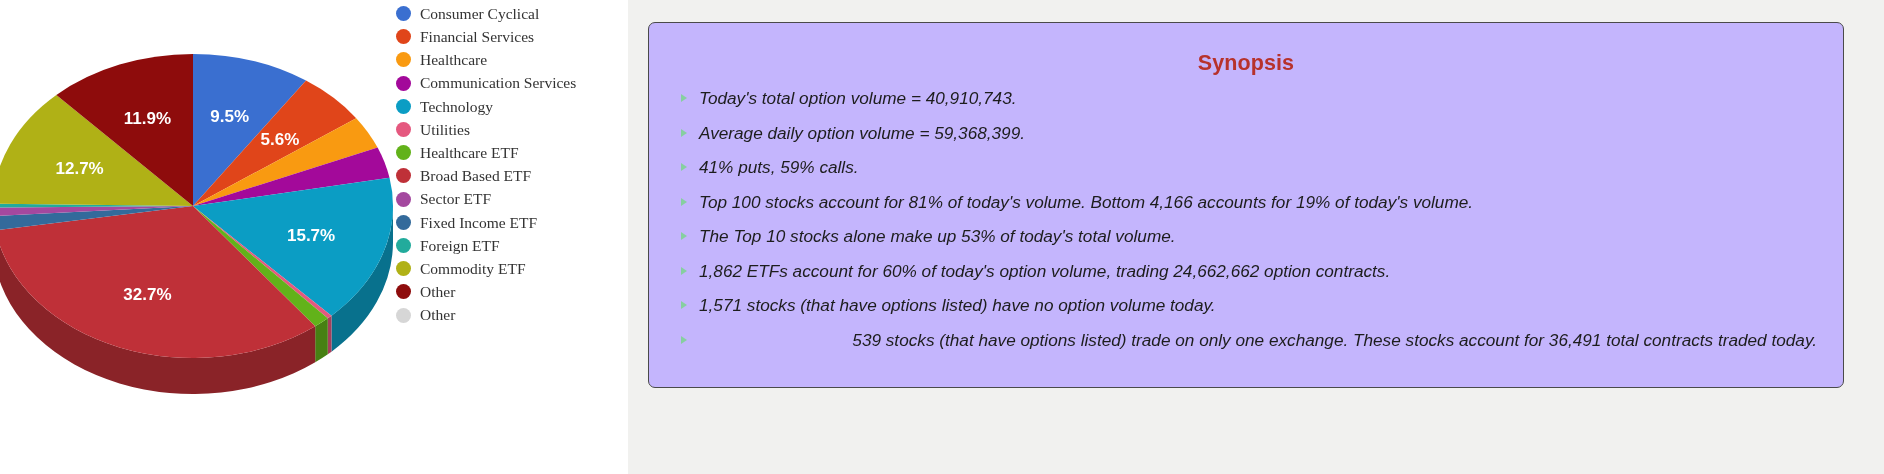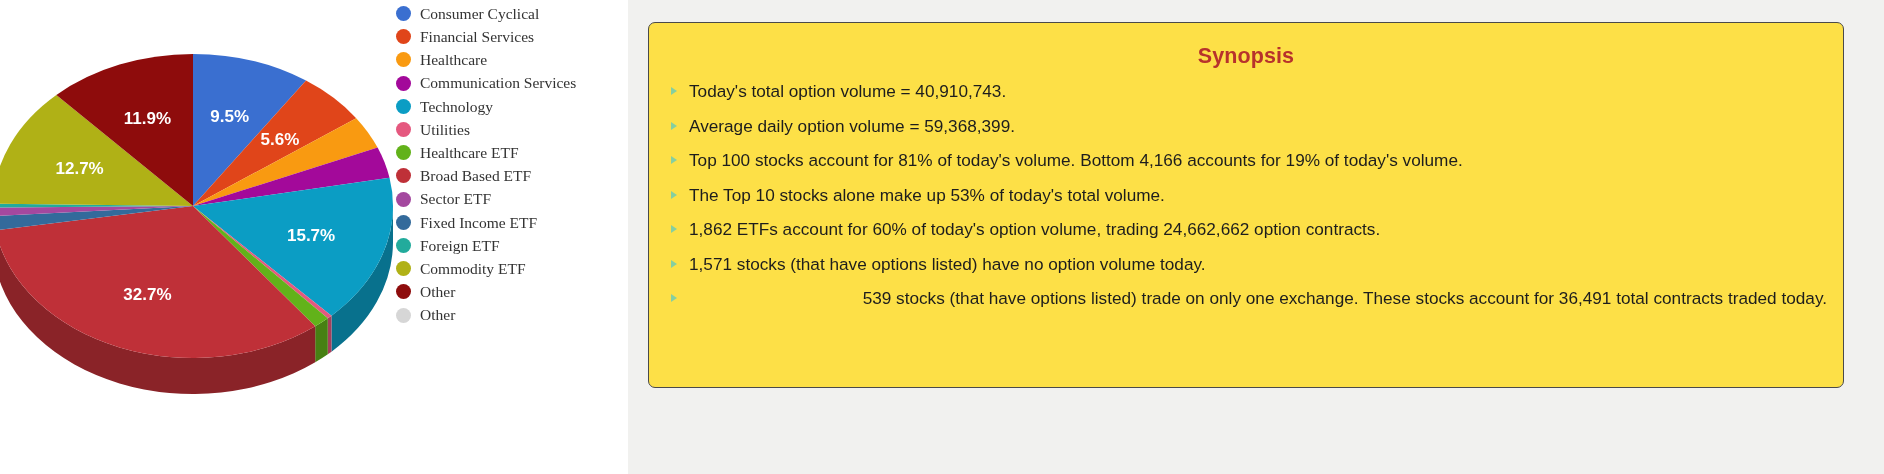--- a/index.html
+++ b/index.html
@@ -48,36 +48,36 @@
 
   
   #right-region {
     position: absolute; left: 628px; top: 0;
     width: 1256px; height: 474px;
     background: #f1f1ef;
   }
   #synopsis-panel {
     position: absolute; left: 20px; top: 22px;
     width: 1196px; height: 366px;
-    background: #fde047;
+    background: #c4b5fd;
     border: 1.6px solid #4a4a4a;
     border-radius: 7px;
     box-sizing: border-box;
-    padding: 17px 16px 10px 16px;
+    padding: 24px 16px 10px 16px;
     overflow: hidden;
   }
   #synopsis-title {
     text-align: center;
     font-size: 21.5px;
     font-weight: bold;
     color: #b7322c;
     margin: 4px 0 12px 0;
     letter-spacing: 0.1px;
   }
-  .bullet-list { margin: 0; padding: 0; list-style: none; }
+  .bullet-list { margin: 10px; padding: 0; list-style: none; font-style: italic; }
   .bullet-item {
     position: relative;
     font-size: 17.2px;
     color: #1d1d1d;
     line-height: 1.24;
     padding-left: 24px;
     margin-bottom: 13.2px;
   }
   .bullet-item:last-child { margin-bottom: 0; text-align: right; }
   .bullet-arrow {
@@ -221,20 +221,24 @@
         <li class="bullet-item">
           <span class="bullet-arrow"></span>
           <span>Today's total option volume = 40,910,743.</span>
         </li>
         <li class="bullet-item">
           <span class="bullet-arrow"></span>
           <span>Average daily option volume = 59,368,399.</span>
         </li>
         <li class="bullet-item">
           <span class="bullet-arrow"></span>
+          <span>41% puts, 59% calls.</span>
+        </li>
+        <li class="bullet-item">
+          <span class="bullet-arrow"></span>
           <span>Top 100 stocks account for 81% of today's volume. Bottom 4,166 accounts for 19% of today's volume.</span>
         </li>
         <li class="bullet-item">
           <span class="bullet-arrow"></span>
           <span>The Top 10 stocks alone make up 53% of today's total volume.</span>
         </li>
         <li class="bullet-item">
           <span class="bullet-arrow"></span>
           <span>1,862 ETFs account for 60% of today's option volume, trading 24,662,662 option contracts.</span>
         </li>

